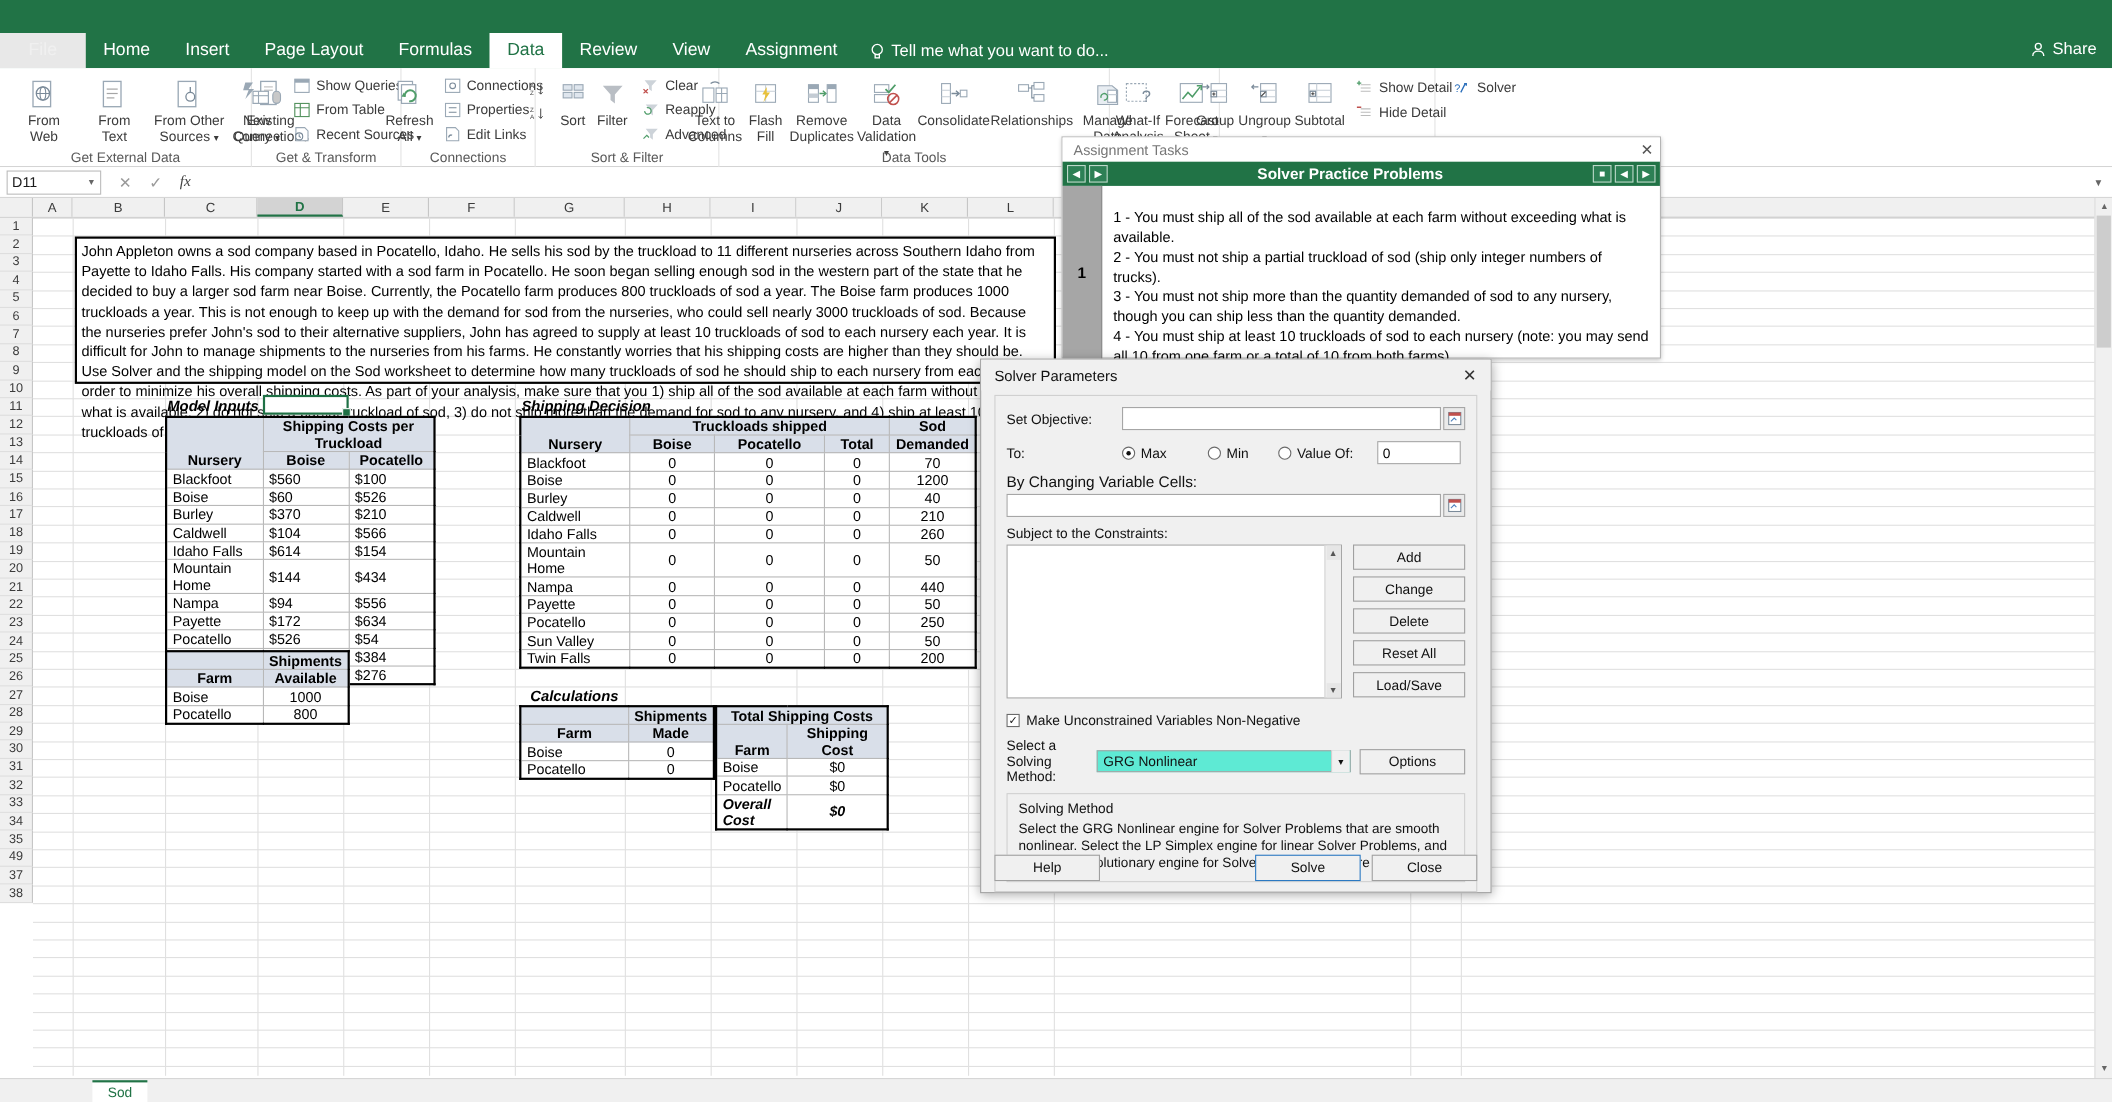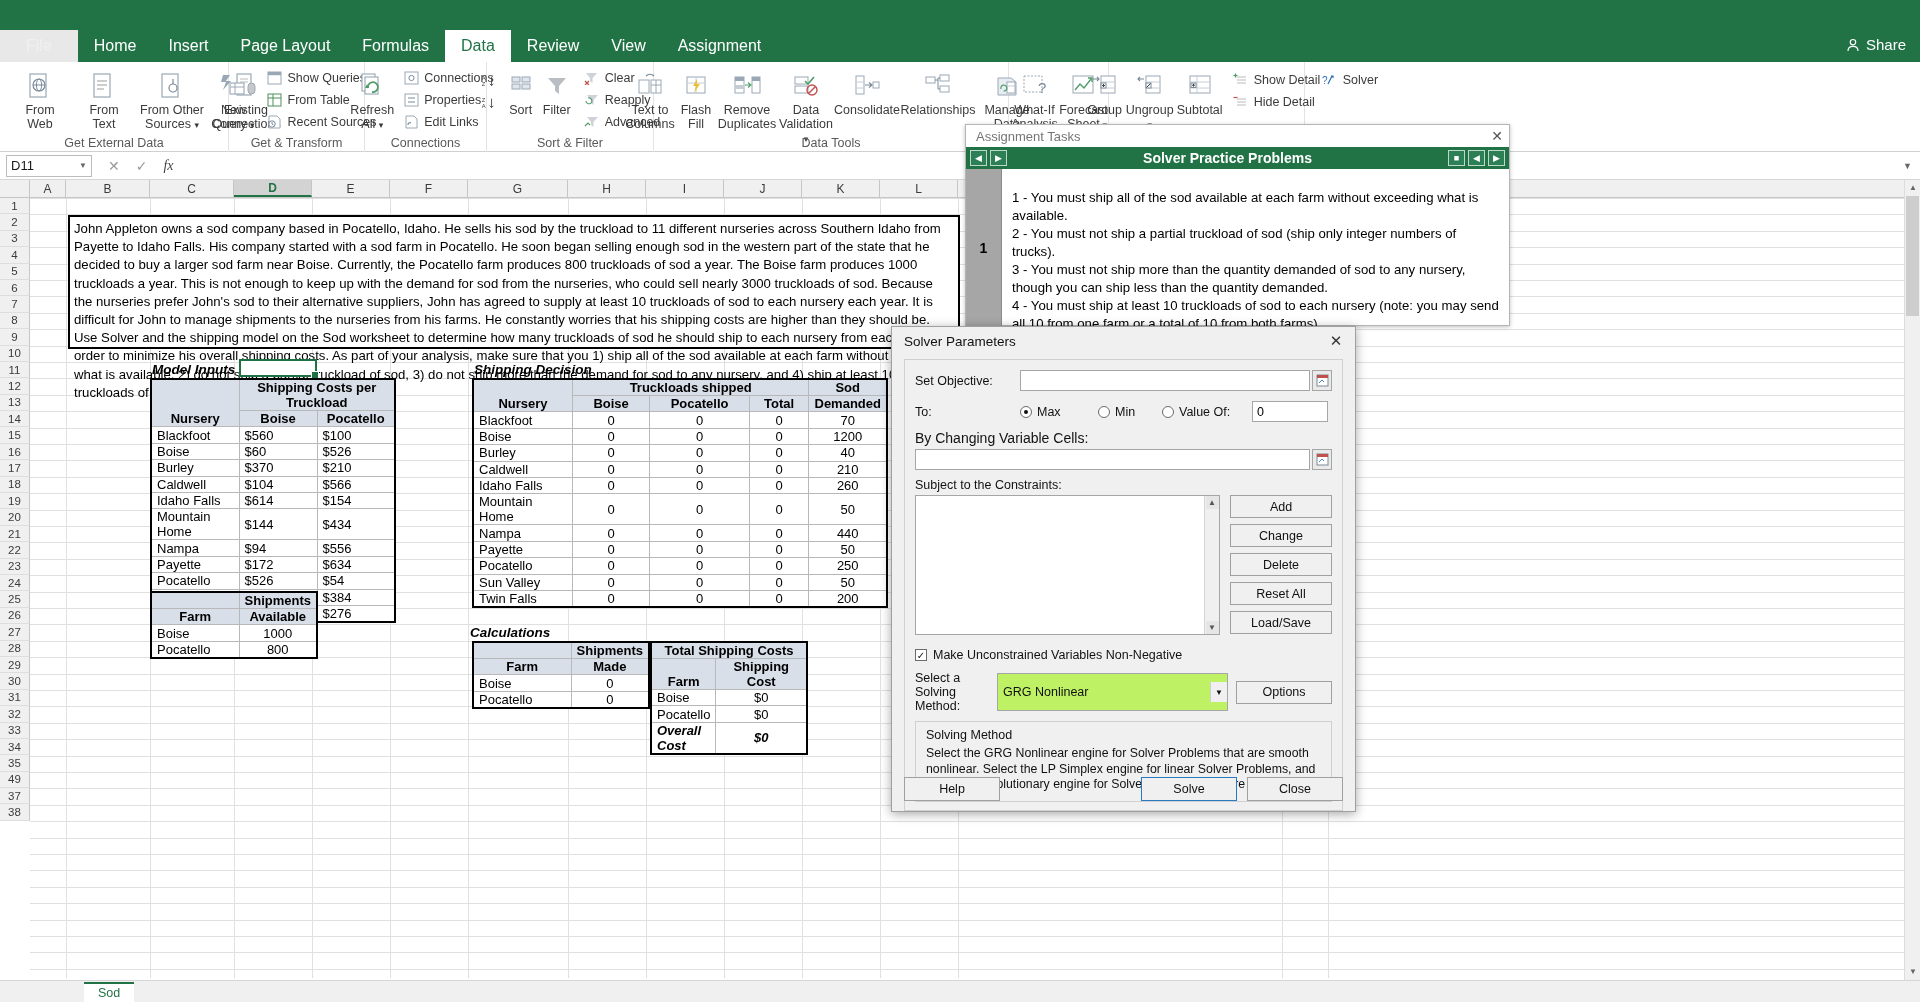--- a/index.html
+++ b/index.html
@@ -183,21 +183,21 @@
     display: flex; flex-direction: column; justify-content: space-between; align-items: center;
   }
   .cbtn { width: 13px; height: 13px; display: flex; align-items: center; justify-content: center; font-size: 8px; color: #555; background: #e6e6e6; }
   .sbtn {
     height: 23px; border: 1px solid #a0a0a0; background: #f0f0f0; font-size: 12.5px; color: #111;
     display: flex; align-items: center; justify-content: center; margin-bottom: 6px;
   }
   .chkrow { display: flex; align-items: center; gap: 6px; font-size: 12.5px; color: #111; margin-top: 8px; }
   .chk { width: 12px; height: 12px; border: 1px solid #6b6b6b; background: #fff; display:flex;align-items:center;justify-content:center; font-size:10px; color:#111; }
   .selectbox {
-    height: 38px; background: #bef264; border: 1px solid #a6a6a6; display: flex; align-items: center;
+    height: 20px; background: #5eead4; border: 1px solid #a6a6a6; display: flex; align-items: center;
     justify-content: space-between; padding: 0 0 0 5px; font-size: 12.5px; color: #111;
   }
   .selarrow { width: 17px; height: 20px; background: #f0f0f0; border-left: 1px solid #cfcfcf; display:flex;align-items:center;justify-content:center; font-size: 8px; }
   .methodbox { border: 1px solid #d0d0d0; padding: 6px 10px 8px 10px; margin-top: 8px; }
   .methodbox .h { font-size: 12.5px; color: #111; margin-bottom: 4px; }
   .methodbox .p { font-size: 12.3px; color: #111; line-height: 15.5px; }
   .footbtns { position: absolute; left: 0; bottom: 10px; width: 100%; display: flex; align-items: center; padding: 0 12px; }
   .fbtn {
     height: 24px; border: 1px solid #a0a0a0; background: #f0f0f0; font-size: 12.5px; color: #111;
     display: flex; align-items: center; justify-content: center; width: 96px;
@@ -220,20 +220,29 @@
     <div class="tabstrip">
       <div class="tab file">File</div>
       <div class="tab">Home</div>
       <div class="tab">Insert</div>
       <div class="tab">Page Layout</div>
       <div class="tab">Formulas</div>
       <div class="tab active">Data</div>
       <div class="tab">Review</div>
       <div class="tab">View</div>
       <div class="tab">Assignment</div>
+      <div class="tellme">
+        <span>
+          <svg width="13" height="15" viewBox="0 0 13 15">
+              <circle cx="6.5" cy="6" r="4.6" fill="none" stroke="#fff" stroke-width="1.2"></circle>
+              <rect x="4.6" y="10.6" width="3.8" height="3" fill="none" stroke="#fff" stroke-width="1.2"></rect>
+            </svg>
+        </span>
+        <span>Tell me what you want to do...</span>
+      </div>
     </div>
     <div class="share">
       <span>
         <svg width="14" height="14" viewBox="0 0 14 14">
             <circle cx="7" cy="4.2" r="2.7" fill="none" stroke="#fff" stroke-width="1.2"></circle>
             <path d="M2 13c0-3 2.3-4.6 5-4.6S12 10 12 13" fill="none" stroke="#fff" stroke-width="1.2"></path>
           </svg>
       </span>
       <span>Share</span>
     </div>
@@ -987,21 +996,21 @@
         <tr>
               <td>Twin Falls</td>
               <td class="num">0</td>
               <td class="num">0</td>
               <td class="num">0</td>
               <td class="num">200</td>
             </tr>
       </tbody>
         </table>
 
-      <div class="sectitle" style="left:440px; top:427px;">Calculations</div>
+      <div class="sectitle" style="left:452px; top:427px;">Calculations</div>
 
       <table class="xt outer" style="left:442px; top:443px; width:178px;">
         <tbody>
             <tr>
           <td class="hd" style="width:100px"></td>
           <td class="hd" style="width:78px">Shipments</td>
         </tr>
         <tr>
           <td class="hd">Farm</td>
           <td class="hd">Made</td>

